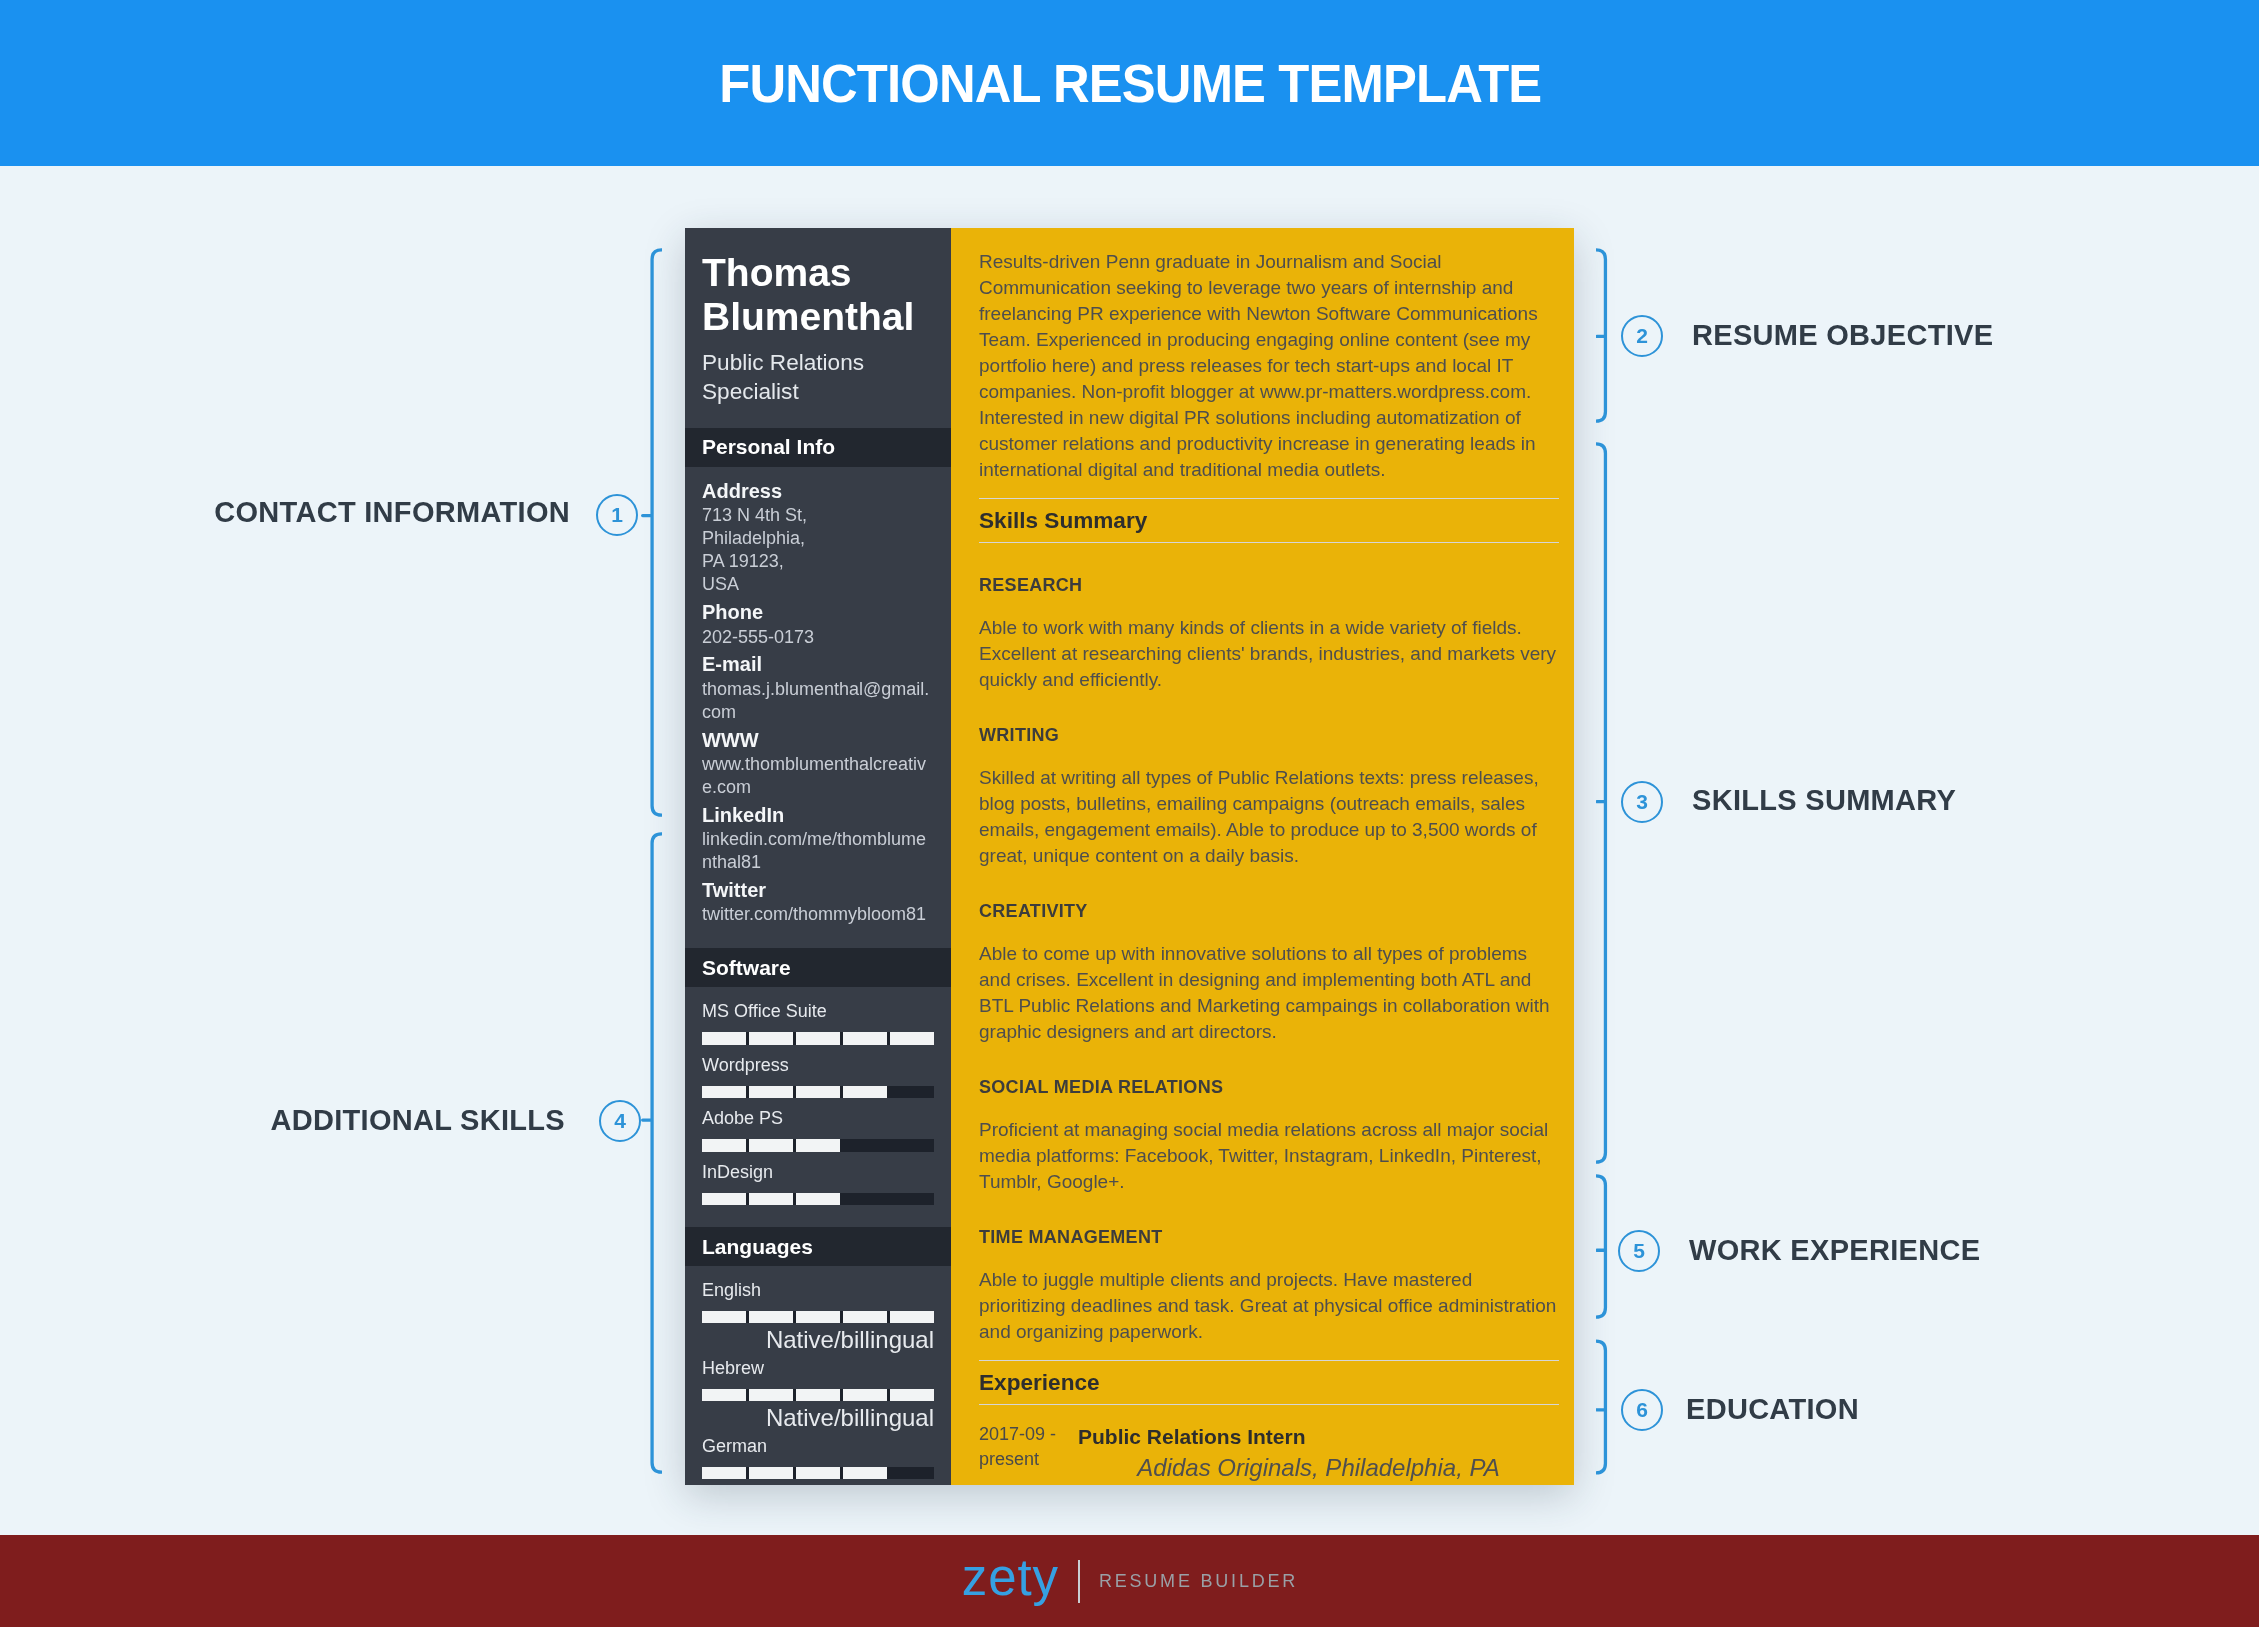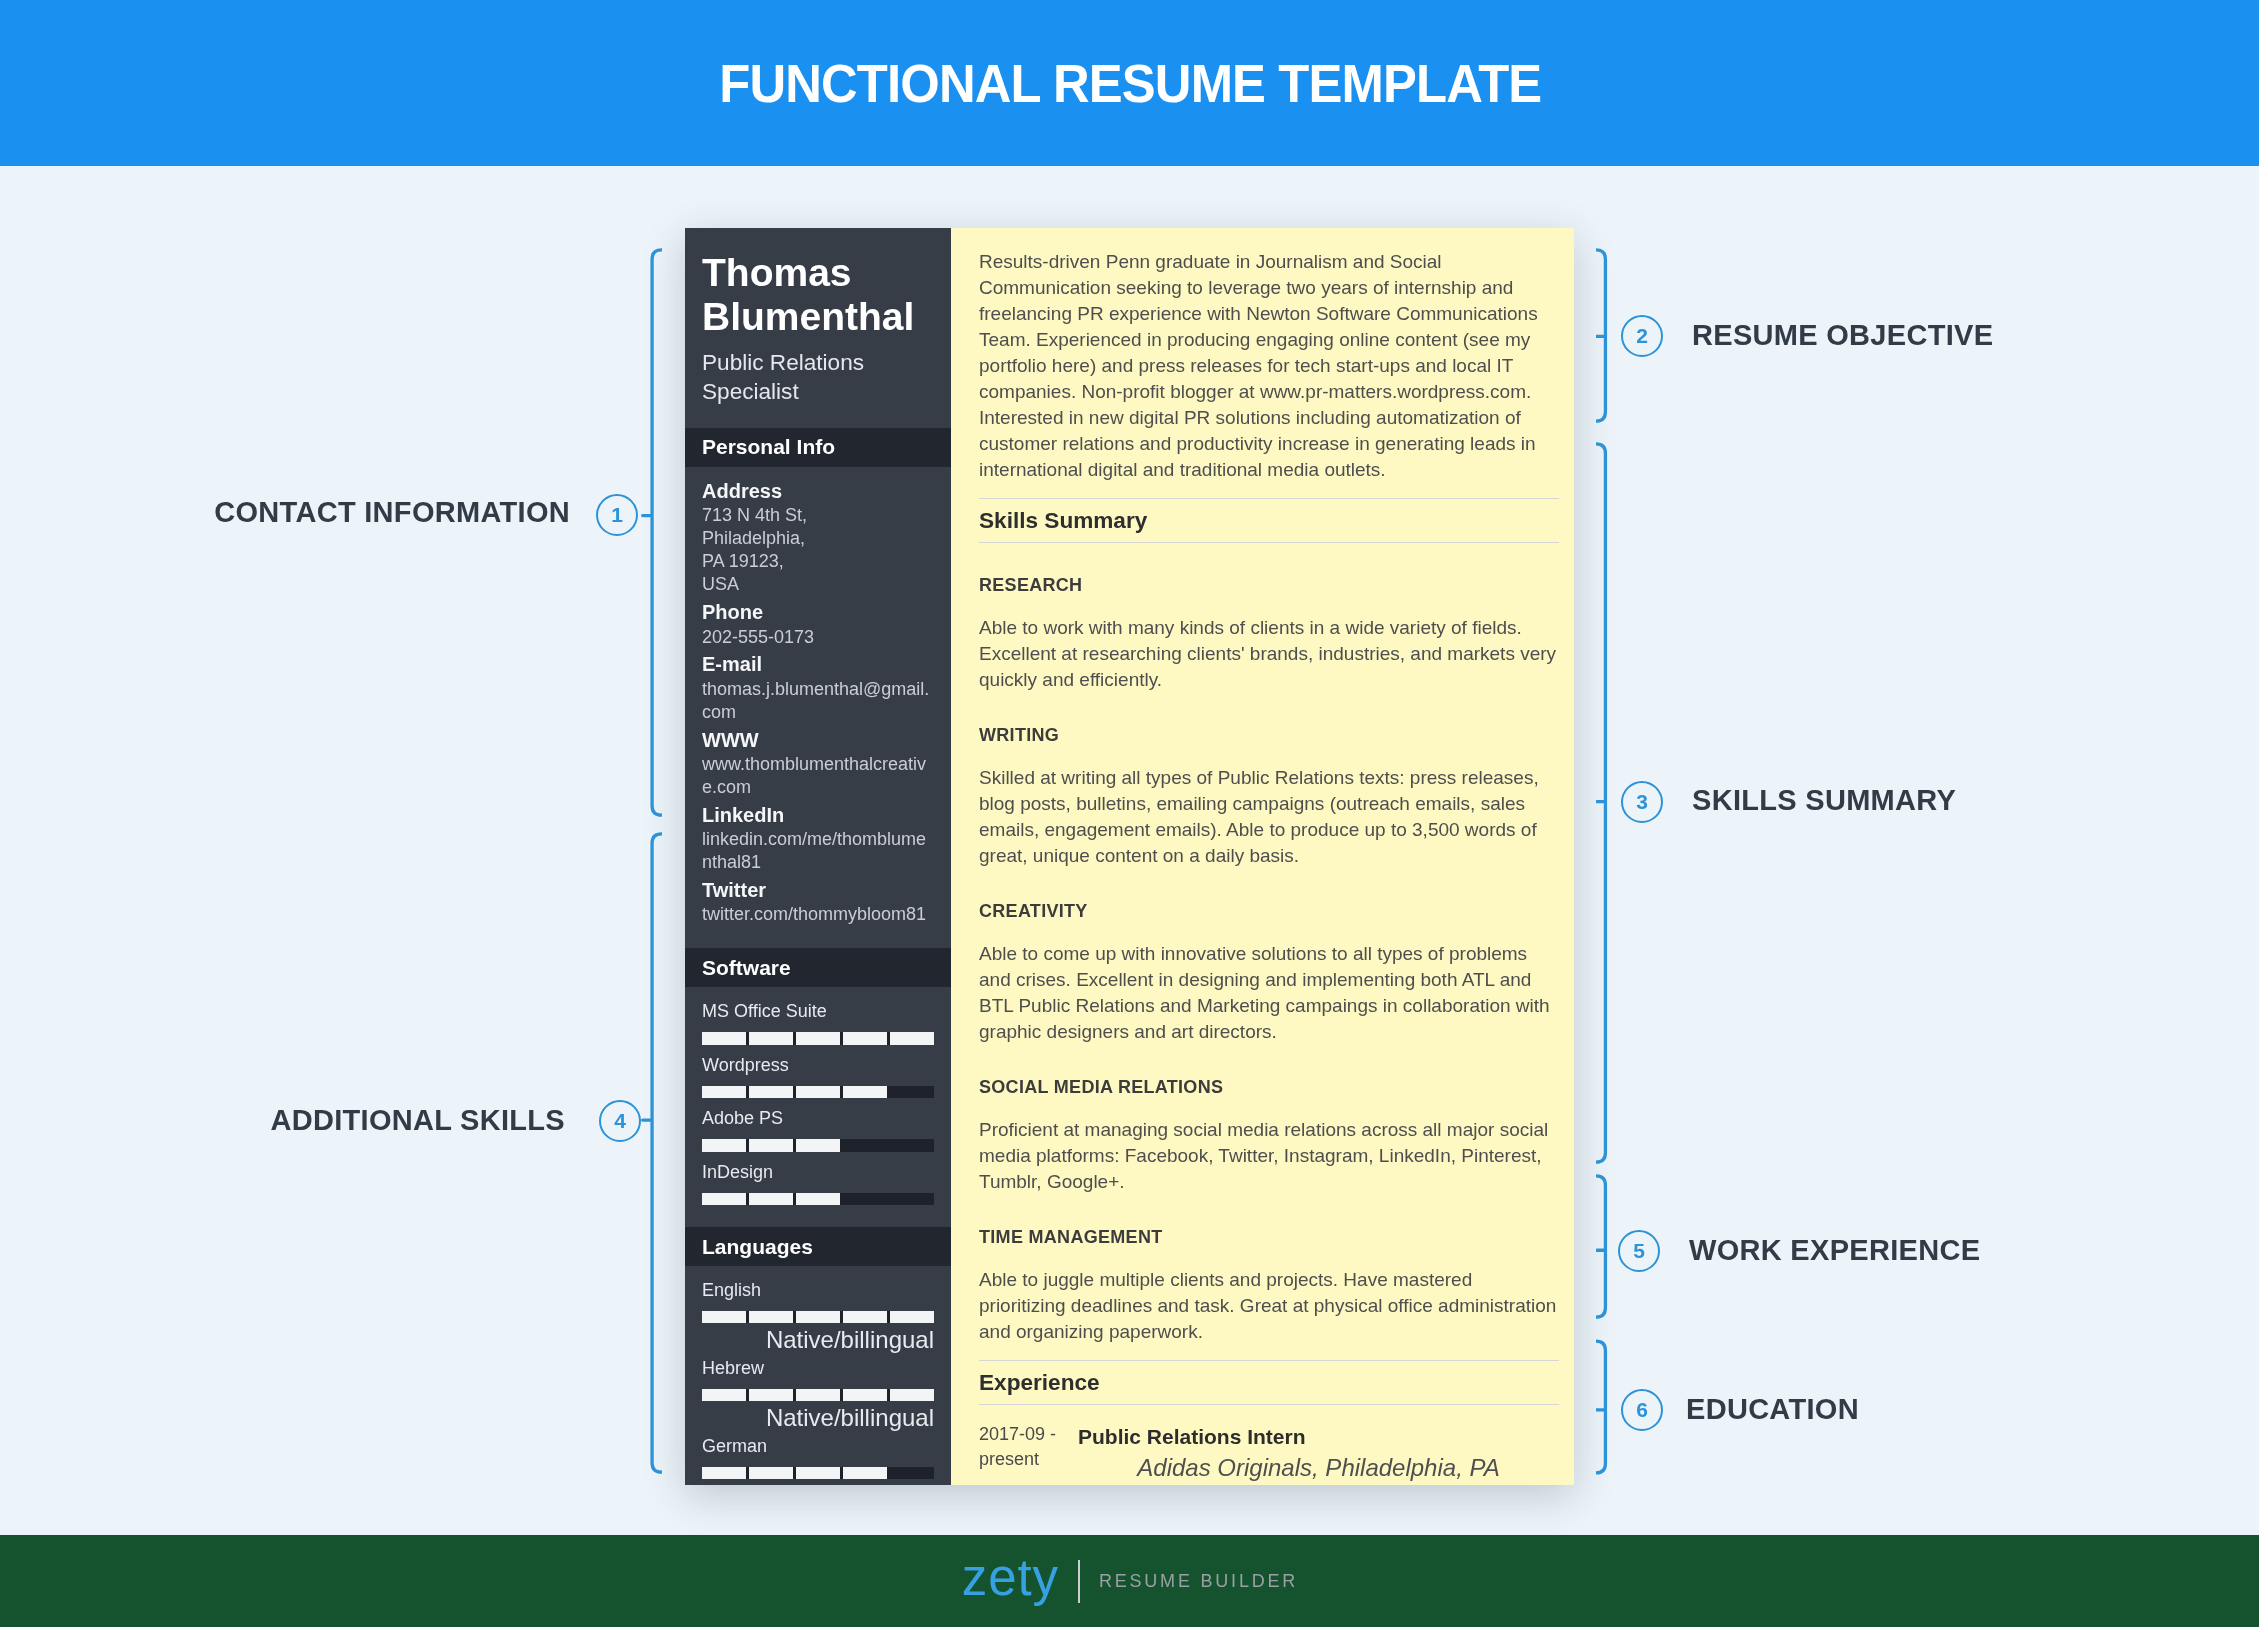--- a/index.html
+++ b/index.html
@@ -14,21 +14,21 @@
     position:absolute;left:0;top:0;width:2260px;height:166px;
     background:#1a91f0;display:flex;align-items:center;justify-content:center;
   }
   .top-banner h1{
     margin:0;color:#ffffff;font-size:54px;font-weight:bold;letter-spacing:-0.9px;
     transform:scaleX(.94);transform-origin:center;
   }
   
   .sheet{
     position:absolute;left:685px;top:228px;width:889px;height:1257px;
-    background:#fef9c3;box-shadow:0 11.3px 38px rgba(30,50,70,.22);
+    background:#eab308;box-shadow:0 11.3px 38px rgba(30,50,70,.22);
     display:flex;overflow:hidden;
   }
   
   .side{
     width:266px;flex-shrink:0;background:#373d47;color:#fff;
     padding:22.6px 17px 0;box-sizing:border-box;
   }
   .side-name{font-size:39px;font-weight:bold;line-height:44px;color:#ffffff;}
   .side-job{font-size:22.6px;line-height:29px;color:#e4e8ec;margin-top:9.4px;}
   .side-header{
@@ -79,21 +79,21 @@
   .lbl-3{left:1692px;top:784px;}
   .cir-3{left:1621px;top:781px;}
   .lbl-4{right:1695px;top:1104px;text-align:right;}
   .cir-4{left:599px;top:1100px;}
   .lbl-5{left:1689px;top:1234px;}
   .cir-5{left:1618px;top:1230px;}
   .lbl-6{left:1686px;top:1393px;}
   .cir-6{left:1621px;top:1389px;}
   
   .footer{
-    position:absolute;left:0;bottom:0;width:2260px;height:92px;background:#14532d;
+    position:absolute;left:0;bottom:0;width:2260px;height:92px;background:#7f1d1d;
     display:flex;align-items:center;justify-content:center;
   }
   .logo-zety{font-size:51px;color:#36a0e2;letter-spacing:0.9px;line-height:1;padding-bottom:7.5px;}
   .logo-divider{width:1.9px;height:43px;background:#c9ced3;margin:0 19px;}
   .logo-tagline{font-size:18px;letter-spacing:2.8px;color:#9aa0a6;}
 </style>
 </head>
 <body>
 
 <div class="top-banner">

